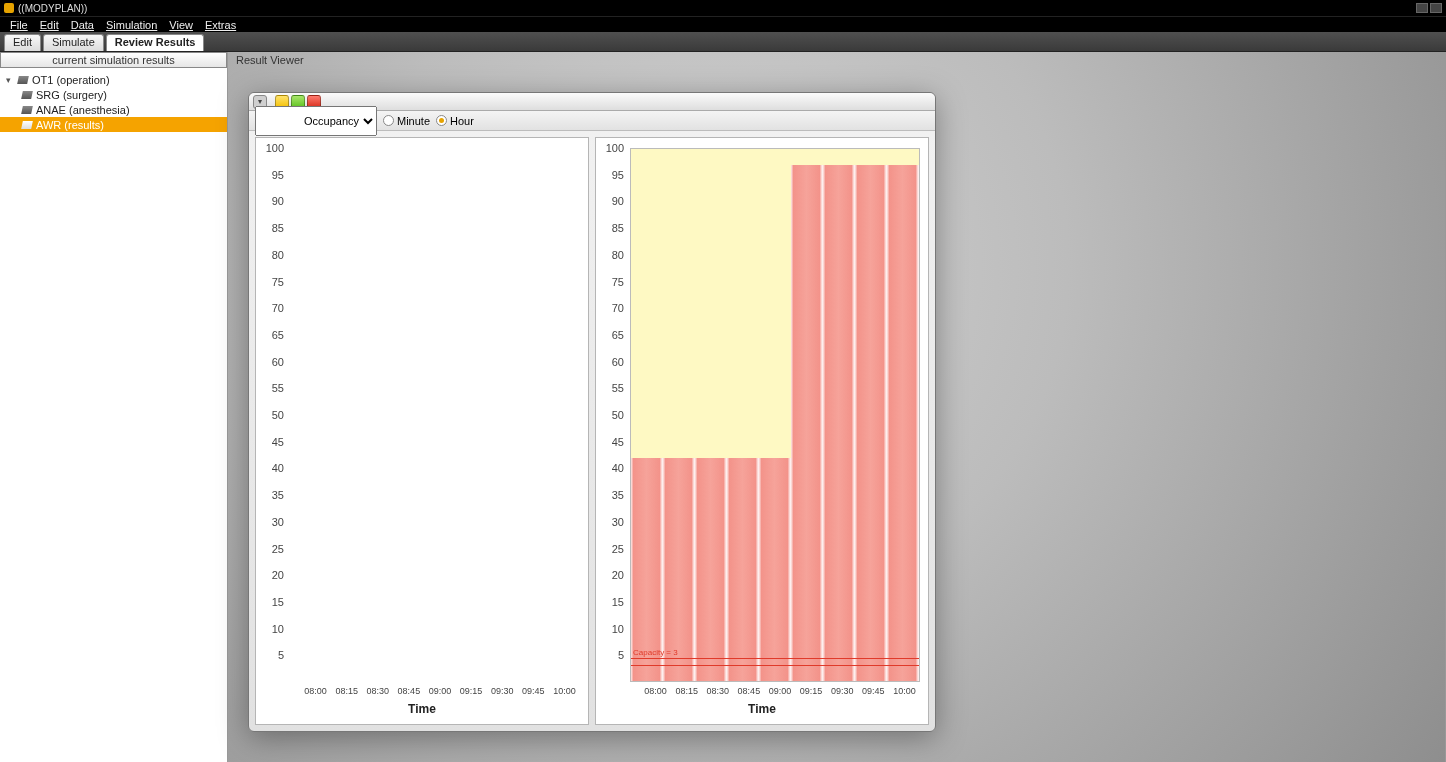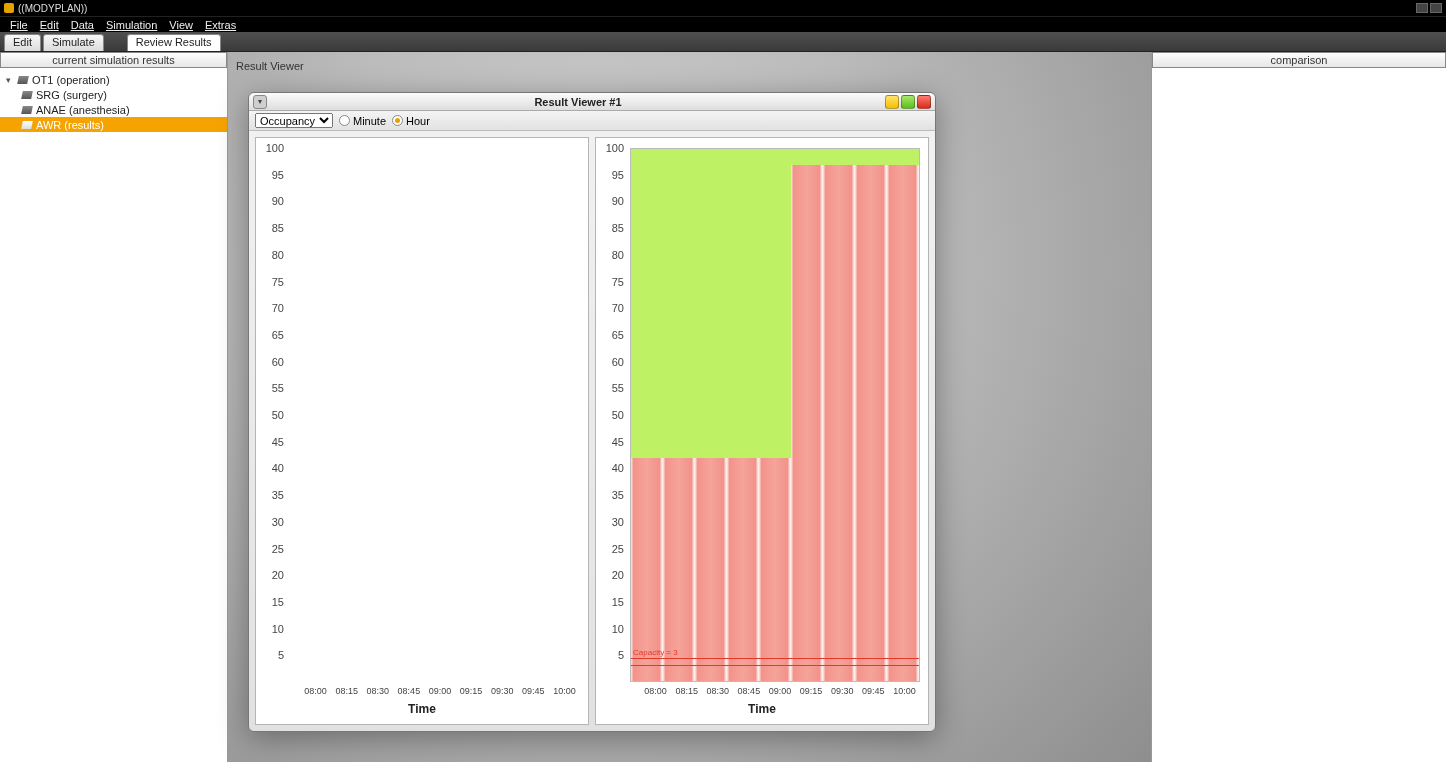--- a/index.html
+++ b/index.html
@@ -6,50 +6,50 @@
   html, body { width: 1446px; height: 762px; overflow: hidden; background:#3a3a3a; }
   .titlebar { height: 16px; background:#000; color:#ddd; display:flex; align-items:center; padding:0 4px; font-size:10px; }
   .titlebar .app-icon { width:10px; height:10px; background:#e6a300; border-radius:2px; margin-right:4px; display:inline-block; }
   .titlebar .spacer { flex:1; }
   .titlebar .win-btn { width:12px; height:10px; background:#444; border:1px solid #666; margin-left:2px; }
   .menubar { height: 16px; background:#000; color:#eee; display:flex; align-items:center; padding:0 6px; font-size:11px; gap:4px; border-top:1px solid #222; }
   .menubar span { padding:0 4px; cursor:default; }
   .menubar span u { text-decoration: underline; }
   .tabstrip { height:20px; background:linear-gradient(#505050,#3a3a3a); display:flex; align-items:flex-end; padding:0 4px; gap:2px; border-bottom:1px solid #222;}
   .tab { height:17px; padding:1px 8px; font-size:11px; background:linear-gradient(#f8f8f8,#dcdcdc); border:1px solid #888; border-bottom:none; border-radius:3px 3px 0 0; color:#222; }
-  .tab.active { background:#fff; font-weight:normal;margin-left:21px; }
+  .tab.active { background:#fff; font-weight:bold; }
   .body-row { display:flex; height: calc(762px - 52px); }
   .left-pane { width:228px; background:#fff; border-right:1px solid #999; display:flex; flex-direction:column;}
   .left-pane .panel-head, .right-pane .panel-head { height:16px; border:1px solid #888; background:linear-gradient(#fefefe,#e6e6e6); font-size:11px; text-align:center; color:#333; line-height:15px;}
   .tree { font-size:11px; color:#222; padding-top:4px; user-select:none;}
   .tree-row { display:flex; align-items:center; height:15px; padding-left:6px; gap:4px; }
   .tree-row .twisty { width:8px; font-size:9px; color:#555; }
   .tree-row .node-icon { width:10px; height:8px; background:linear-gradient(#888,#555); transform: skewX(-12deg); }
   .tree-row.child { padding-left:22px; }
   .tree-row.selected { background:#f5a300; color:#fff; }
   .tree-row.selected .node-icon { background:linear-gradient(#fff,#ddd); }
   .center-pane { flex:1; position:relative; background:radial-gradient(circle at 40% 30%, #d0d0d0 0%, #bcbcbc 40%, #8e8e8e 100%); border-right:1px solid #999;}
-  .center-head { position:absolute; top:0; left:0; right:0; height:16px; background:transparent; font-size:11px; color:#333; padding:8px 8px;}
+  .center-head { position:absolute; top:0; left:0; right:0; height:16px; background:transparent; font-size:11px; color:#333; padding:2px 8px;}
   .right-pane { width:294px; background:#fff; }
   .inner-window { position:absolute; left:20px; top:40px; width:688px; height:640px; background:linear-gradient(#f2f2f2,#e1e1e1); border:1px solid #777; border-radius:6px; box-shadow:0 6px 30px rgba(0,0,0,.35); display:flex; flex-direction:column;}
   .iw-title { height:18px; display:flex; align-items:center; padding:0 4px; font-size:11px; color:#222; background:linear-gradient(#fbfbfb,#dedede); border-bottom:1px solid #aaa; border-radius:6px 6px 0 0;}
   .iw-title .chev { width:14px; height:14px; background:#cfcfcf; border:1px solid #888; border-radius:3px; margin-right:6px; display:flex; align-items:center; justify-content:center; font-size:8px; color:#444;}
   .iw-title .grow { flex:1; text-align:center; font-weight:bold;}
   .iw-title .mac-btn { width:14px; height:14px; border-radius:3px; margin-left:2px; border:1px solid rgba(0,0,0,.3);}
   .mac-min { background:linear-gradient(#ffe36b,#f4bf00); }
   .mac-max { background:linear-gradient(#a9e66a,#5bbf1d); }
   .mac-close { background:linear-gradient(#ff7a6e,#d62c1a); }
   .iw-toolbar { height:20px; display:flex; align-items:center; gap:6px; padding:2px 6px; font-size:11px; background:linear-gradient(#f4f4f4,#e2e2e2); border-bottom:1px solid #bcbcbc;}
-  .iw-toolbar select { font-size:11px; height:15px;}
+  .iw-toolbar select { font-size:11px; height:30px;padding-left:44px;}
   .radio { display:flex; align-items:center; gap:3px;}
   .radio .dot { width:11px; height:11px; border-radius:50%; border:1px solid #888; background:#fff; display:flex; align-items:center; justify-content:center;}
   .radio.checked .dot::after { content:""; width:5px; height:5px; border-radius:50%; background:#e6a300;}
   .charts-row { flex:1; display:flex; gap:6px; padding:6px;}
   .chart-box { flex:1; background:#fff; border:1px solid #b5b5b5; position:relative;}
-  .plot-area { position:absolute; left:34px; right:8px; top:10px; bottom:42px; border:1px solid #bbb; background:#bef264;}
+  .plot-area { position:absolute; left:34px; right:8px; top:10px; bottom:42px; border:1px solid #bbb; background:#fef9c3;}
   .yticks { position:absolute; left:4px; top:10px; bottom:42px; width:26px;}
   .ytick { position:absolute; right:2px; font-size:11px; color:#444; transform:translateY(-50%);}
   .xticks { position:absolute; left:18px; right:8px; bottom:26px; height:12px;margin-left:26px;}
   .xtick { position:absolute; font-size:9px; color:#444; transform:translateX(-50%);}
   .xlabel { position:absolute; left:0; right:0; bottom:8px; text-align:center; font-size:12px; font-weight:bold; color:#222;}
   .bar { position:absolute; bottom:0; background:linear-gradient(90deg, #fdeae9 0%, #f3938a 8%, #f6a39a 50%, #f3938a 92%, #fdeae9 100%); border-right:1px solid rgba(255,255,255,.6);}
   .cap-line { position:absolute; left:0; right:0; border-top:1px solid #e03a2a; }
   .cap-label { position:absolute; font-size:8px; color:#e03a2a; left:2px;}
 </style>
 </head>
@@ -102,21 +102,20 @@
       </div>
     </div>
   </div>
 
   <div class="center-pane">
     <div class="center-head">Result Viewer</div>
 
     <div class="inner-window">
       <div class="iw-title">
         <span class="chev">▾</span>
-        <span class="grow">Result Viewer #1</span>
         <span class="mac-btn mac-min"></span>
         <span class="mac-btn mac-max"></span>
         <span class="mac-btn mac-close"></span>
       </div>
       <div class="iw-toolbar">
         <select>
           <option>Occupancy</option>
         </select>
         <label class="radio">
           <span class="dot"></span>
@@ -212,16 +211,13 @@
               <div class="xtick" style="left: 72.2222%;">09:30</div>
               <div class="xtick" style="left: 83.3333%;">09:45</div>
               <div class="xtick" style="left: 94.4444%;">10:00</div>
             </div>
             <div class="xlabel">Time</div>
           </div>
       </div>
     </div>
   </div>
 
-  <div class="right-pane">
-    <div class="panel-head">comparison</div>
-  </div>
 </div>
 
 </body></html>

